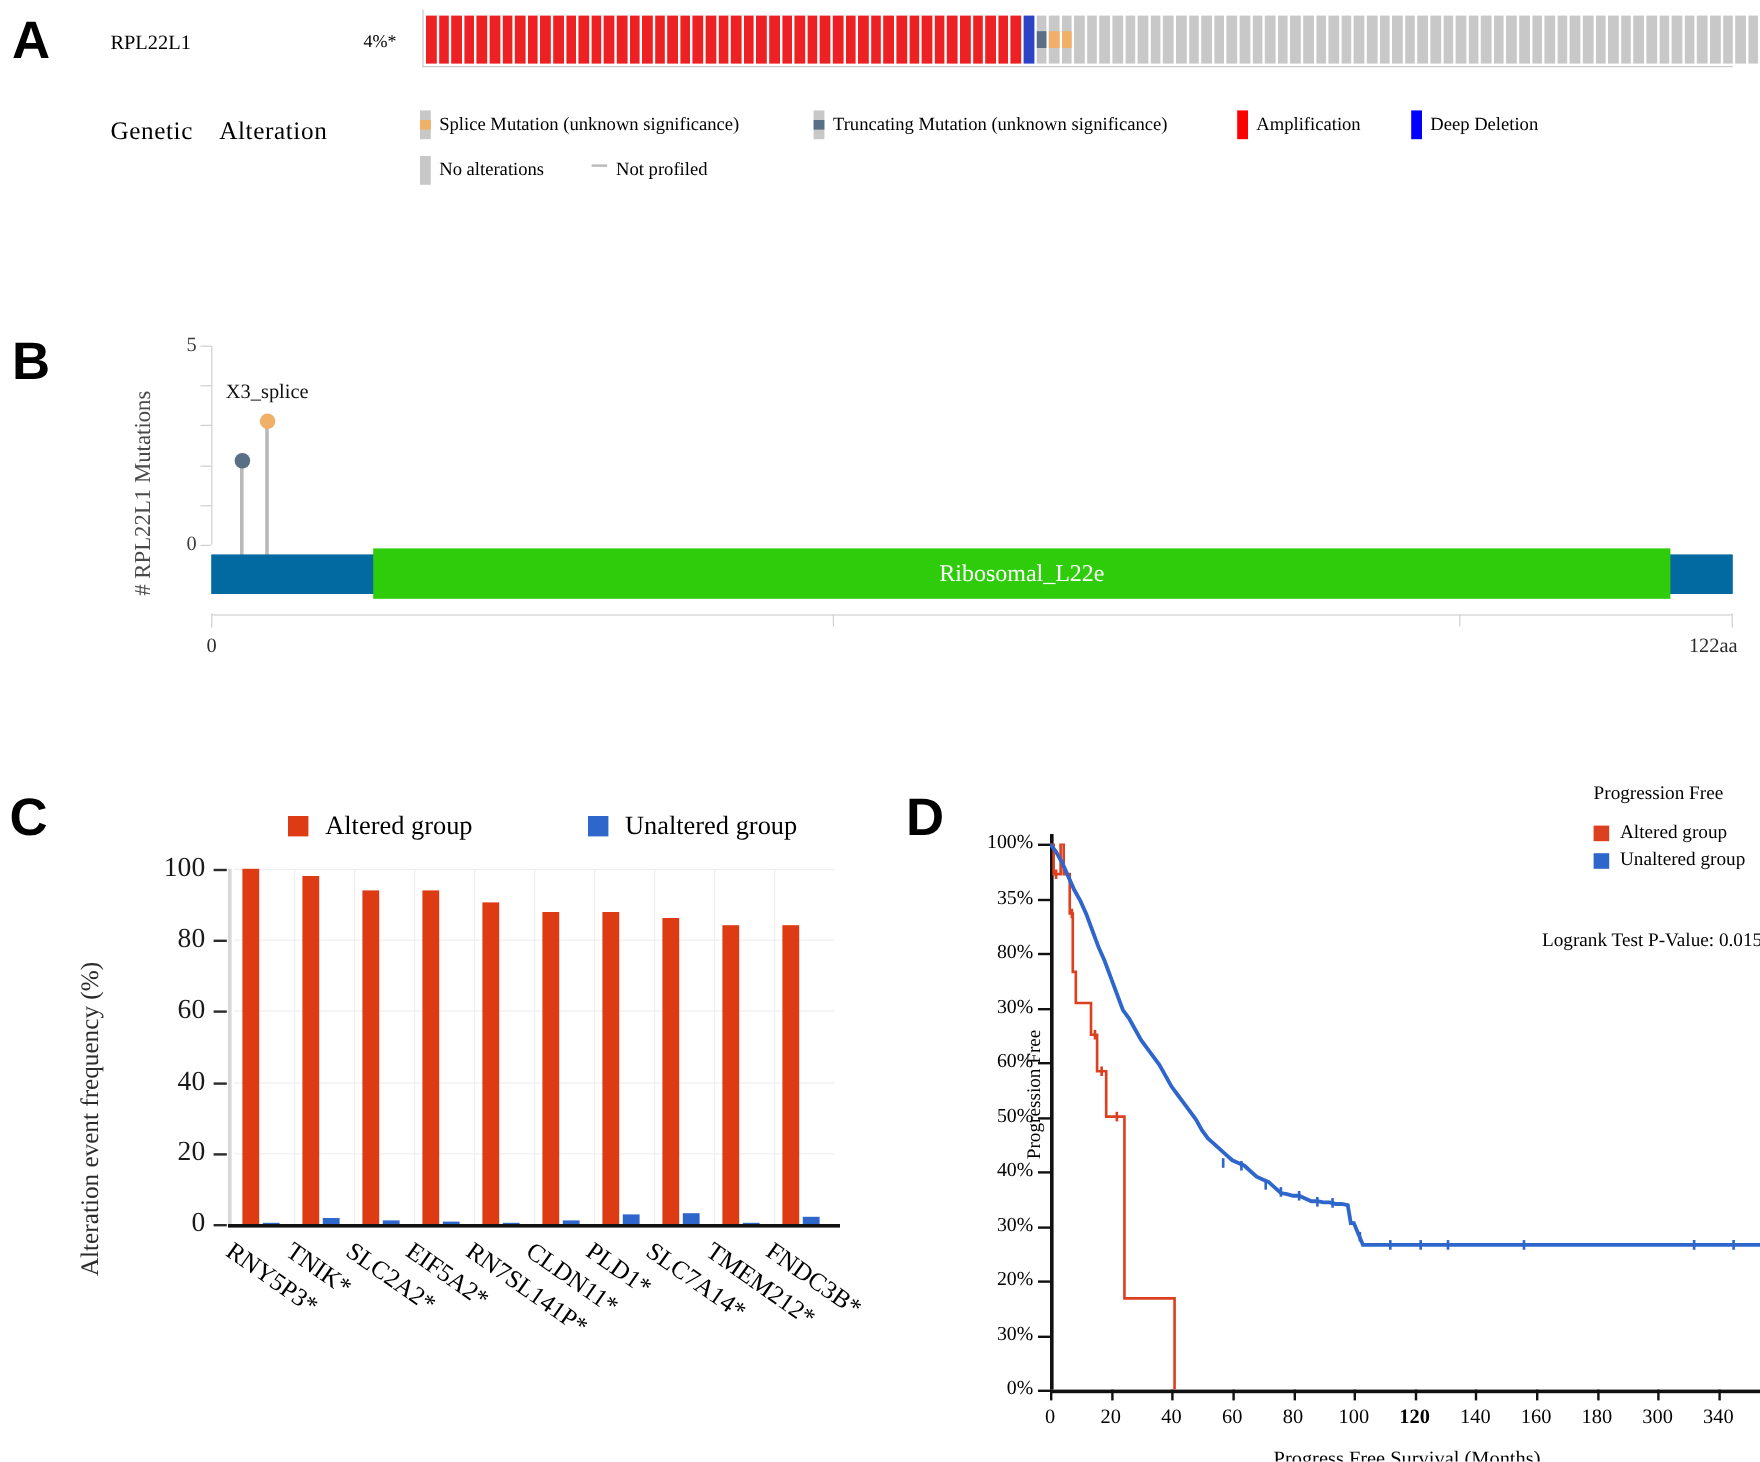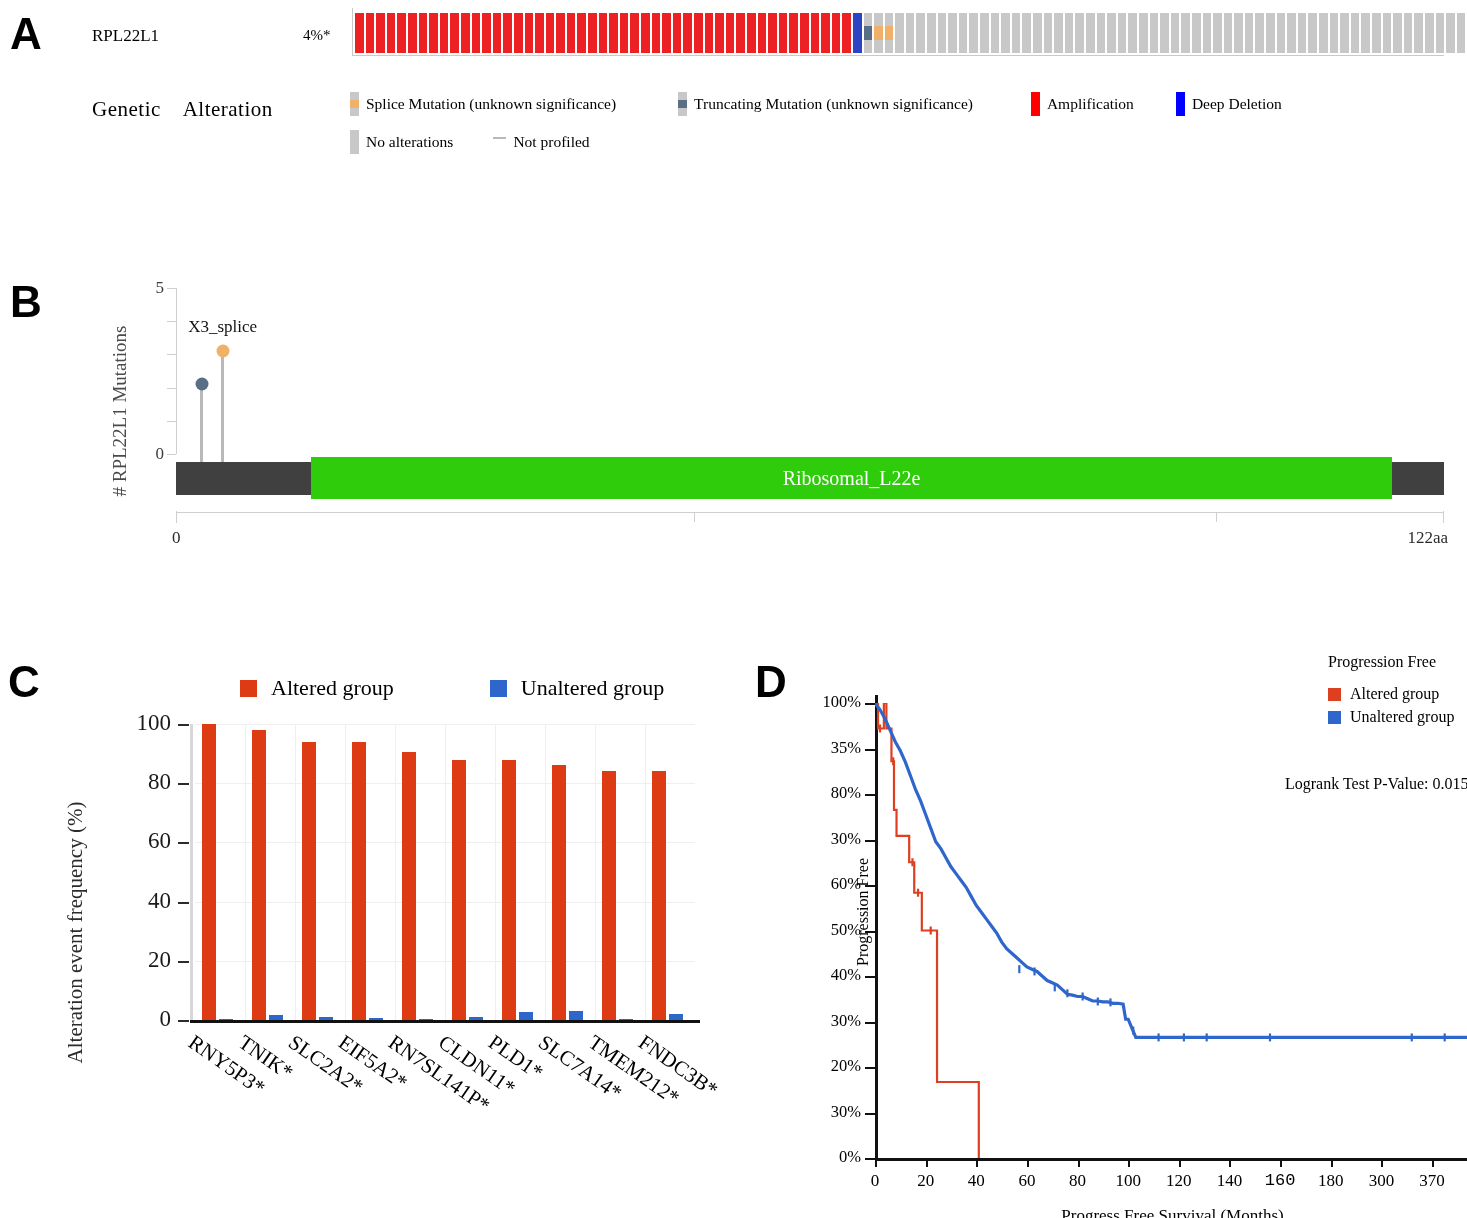--- a/index.html
+++ b/index.html
@@ -41,21 +41,21 @@
   #lolli-plot{position:absolute;left:176px;top:38px;width:1268px;height:175px;}
   #lolli-yaxis{position:absolute;left:0;top:0;width:1px;height:166px;background:#cfcfcf;}
   .ytick{position:absolute;left:-9px;width:9px;height:1px;background:#cfcfcf;}
   .ytick-lab{position:absolute;right:calc(100% + 12px);font-size:17px;color:#3b3b3b;
       transform:translateY(-52%);white-space:nowrap;}
   .lolli{position:absolute;bottom:0;width:3px;background:#b9b9b9;}
   .lolli .head{position:absolute;left:50%;top:0;width:13px;height:13px;border-radius:50%;
       transform:translate(-50%,-50%);}
   .lolli .lab{position:absolute;left:50%;top:-34px;transform:translateX(-50%);
       font-size:17px;white-space:nowrap;color:#111;}
-  #domain-track{position:absolute;left:176px;top:212px;width:1268px;height:33px;background:#404040;}
+  #domain-track{position:absolute;left:176px;top:212px;width:1268px;height:33px;background:#0369a1;}
   #domain-box{position:absolute;height:42px;top:-5px;background:#2ecc0a;
       display:flex;align-items:center;justify-content:center;}
   #domain-box span{color:#fff;font-size:20px;}
   #prot-axis{position:absolute;left:176px;top:262px;width:1268px;height:1px;background:#cfcfcf;}
   .prot-tick{position:absolute;top:0;width:1px;height:10px;background:#cfcfcf;}
   .prot-end{position:absolute;top:-1px;width:1px;height:12px;background:#cfcfcf;}
   .prot-lab{position:absolute;top:16px;font-size:17px;color:#2b2b2b;}
 
   
   #panelC{position:absolute;left:0;top:650px;width:740px;height:568px;}
@@ -676,31 +676,31 @@
       <div class="kxtick-lab" style="left: 50.6383px;">20</div>
       <div class="kxtick" style="left: 101.277px;"></div>
       <div class="kxtick-lab" style="left: 101.277px;">40</div>
       <div class="kxtick" style="left: 151.915px;"></div>
       <div class="kxtick-lab" style="left: 151.915px;">60</div>
       <div class="kxtick" style="left: 202.553px;"></div>
       <div class="kxtick-lab" style="left: 202.553px;">80</div>
       <div class="kxtick" style="left: 253.191px;"></div>
       <div class="kxtick-lab" style="left: 253.191px;">100</div>
       <div class="kxtick" style="left: 303.83px;"></div>
-      <div class="kxtick-lab" style="left: 303.83px;">120</div>
+      <div class="kxtick-lab" style="left: 303.83px; font-weight: bold;">120</div>
       <div class="kxtick" style="left: 354.468px;"></div>
       <div class="kxtick-lab" style="left: 354.468px;">140</div>
       <div class="kxtick" style="left: 405.106px;"></div>
-      <div class="kxtick-lab" style="left: 405.106px; font-family: Liberation Mono, monospace;">160</div>
+      <div class="kxtick-lab" style="left: 405.106px;">160</div>
       <div class="kxtick" style="left: 455.745px;"></div>
       <div class="kxtick-lab" style="left: 455.745px;">180</div>
       <div class="kxtick" style="left: 506.383px;"></div>
       <div class="kxtick-lab" style="left: 506.383px;">300</div>
       <div class="kxtick" style="left: 557.021px;"></div>
-      <div class="kxtick-lab" style="left: 557.021px;">370</div>
+      <div class="kxtick-lab" style="left: 557.021px;">340</div>
     </div>
 
   <div id="km-legend">
     <div class="ttl">Progression Free</div>
   <div class="li">
         <div class="sq" style="background: rgb(221, 64, 32);"></div>
         <div class="tx">Altered group</div>
       </div>
       <div class="li">
         <div class="sq" style="background: rgb(47, 102, 204);"></div>

